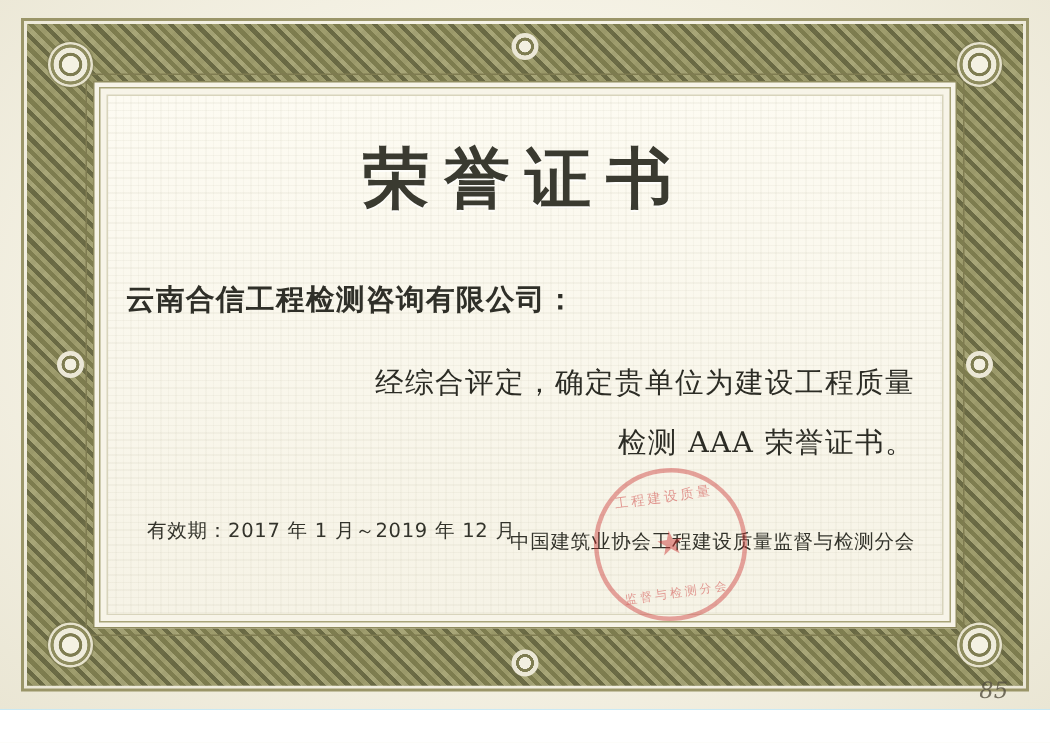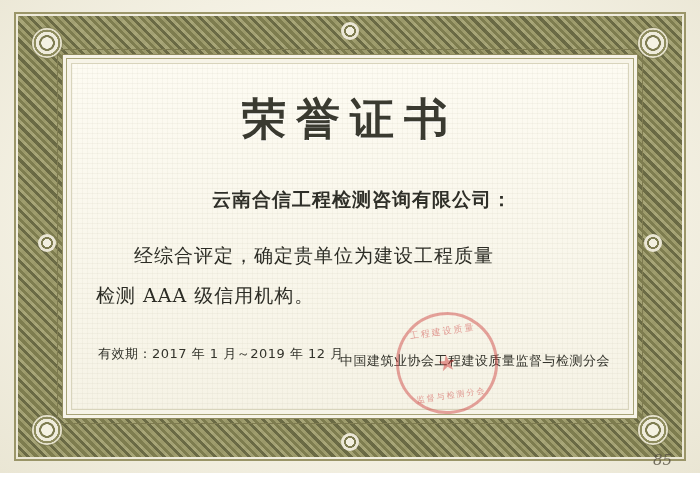--- a/index.html
+++ b/index.html
@@ -161,38 +161,38 @@
     font-family: "DejaVu Serif", serif;
     font-size: 44px;
     font-weight: bold;
     letter-spacing: 10px;
     color: #3a3a30;
     text-shadow: 0 1px 0 rgba(255,255,255,0.7);
   }
 
   .recipient {
     margin-top: 38px;
-    margin-left: 24px;
+    margin-left: 0;
     font-family: "DejaVu Serif", serif;
     font-size: 19px;
     font-weight: bold;
     color: #2f2f28;
     letter-spacing: 1px;
-    text-align: center;
   }
 
   .body-text {
     margin-top: 22px;
     margin-left: 12px;
     margin-right: 6px;
     font-family: "DejaVu Serif", serif;
     font-size: 19px;
     line-height: 40px;
     color: #2c2c25;
     letter-spacing: 1px;
+    text-align: right;
   }
   .body-text .indent { display: inline-block; width: 38px; }
 
   .validity {
     margin-top: 30px;
     margin-left: 14px;
     font-family: "DejaVu Sans", sans-serif;
     font-size: 13px;
     color: #33332b;
     letter-spacing: 0.5px;
@@ -290,21 +290,21 @@
   <div class="medallion-mid med-tc"></div>
   <div class="medallion-mid med-bc"></div>
 
   <div class="content">
     <div class="title">荣誉证书</div>
 
     <div class="recipient">云南合信工程检测咨询有限公司：</div>
 
     <div class="body-text">
       <div><span class="indent"></span><span>经综合评定，确定贵单位为建设工程质量</span></div>
-      <div>检测 AAA 级信用机构。</div>
+      <div>检测 AAA 荣誉证书。</div>
     </div>
 
     <div class="validity">有效期：2017 年 1 月～2019 年 12 月</div>
 
     <div class="signature">
       <div>中国建筑业协会工程建设质量监督与检测分会</div>
     </div>
   </div>
 
   <div class="seal">

